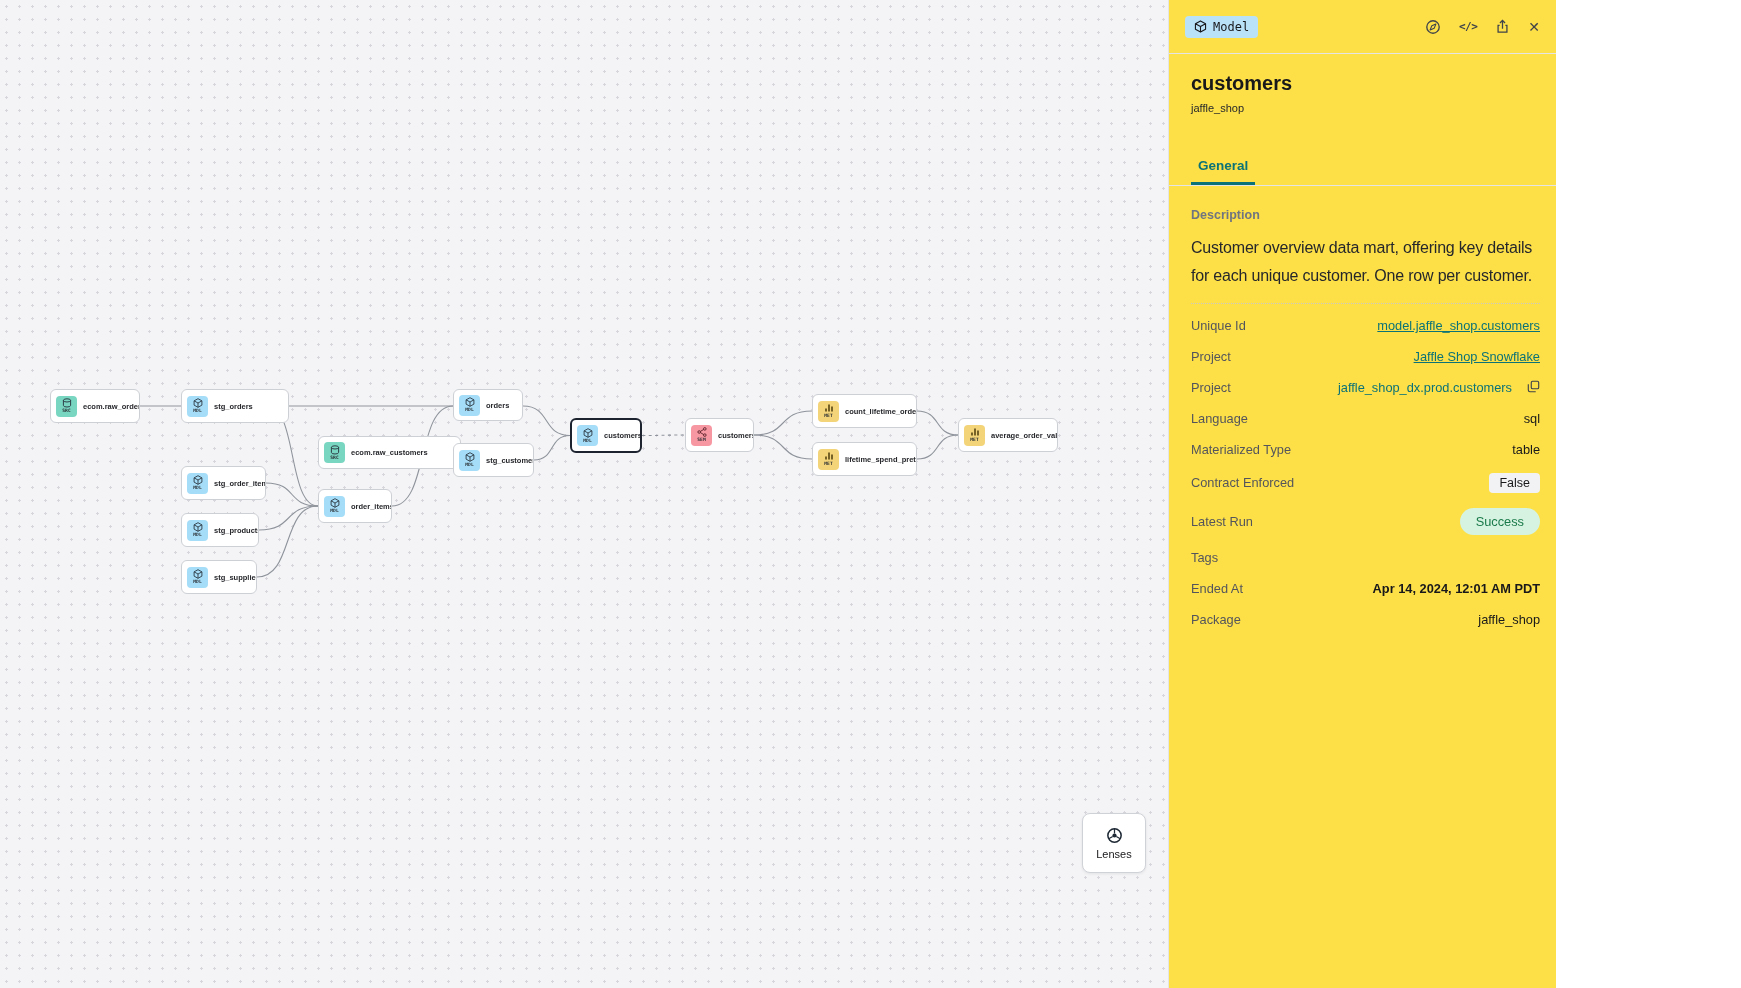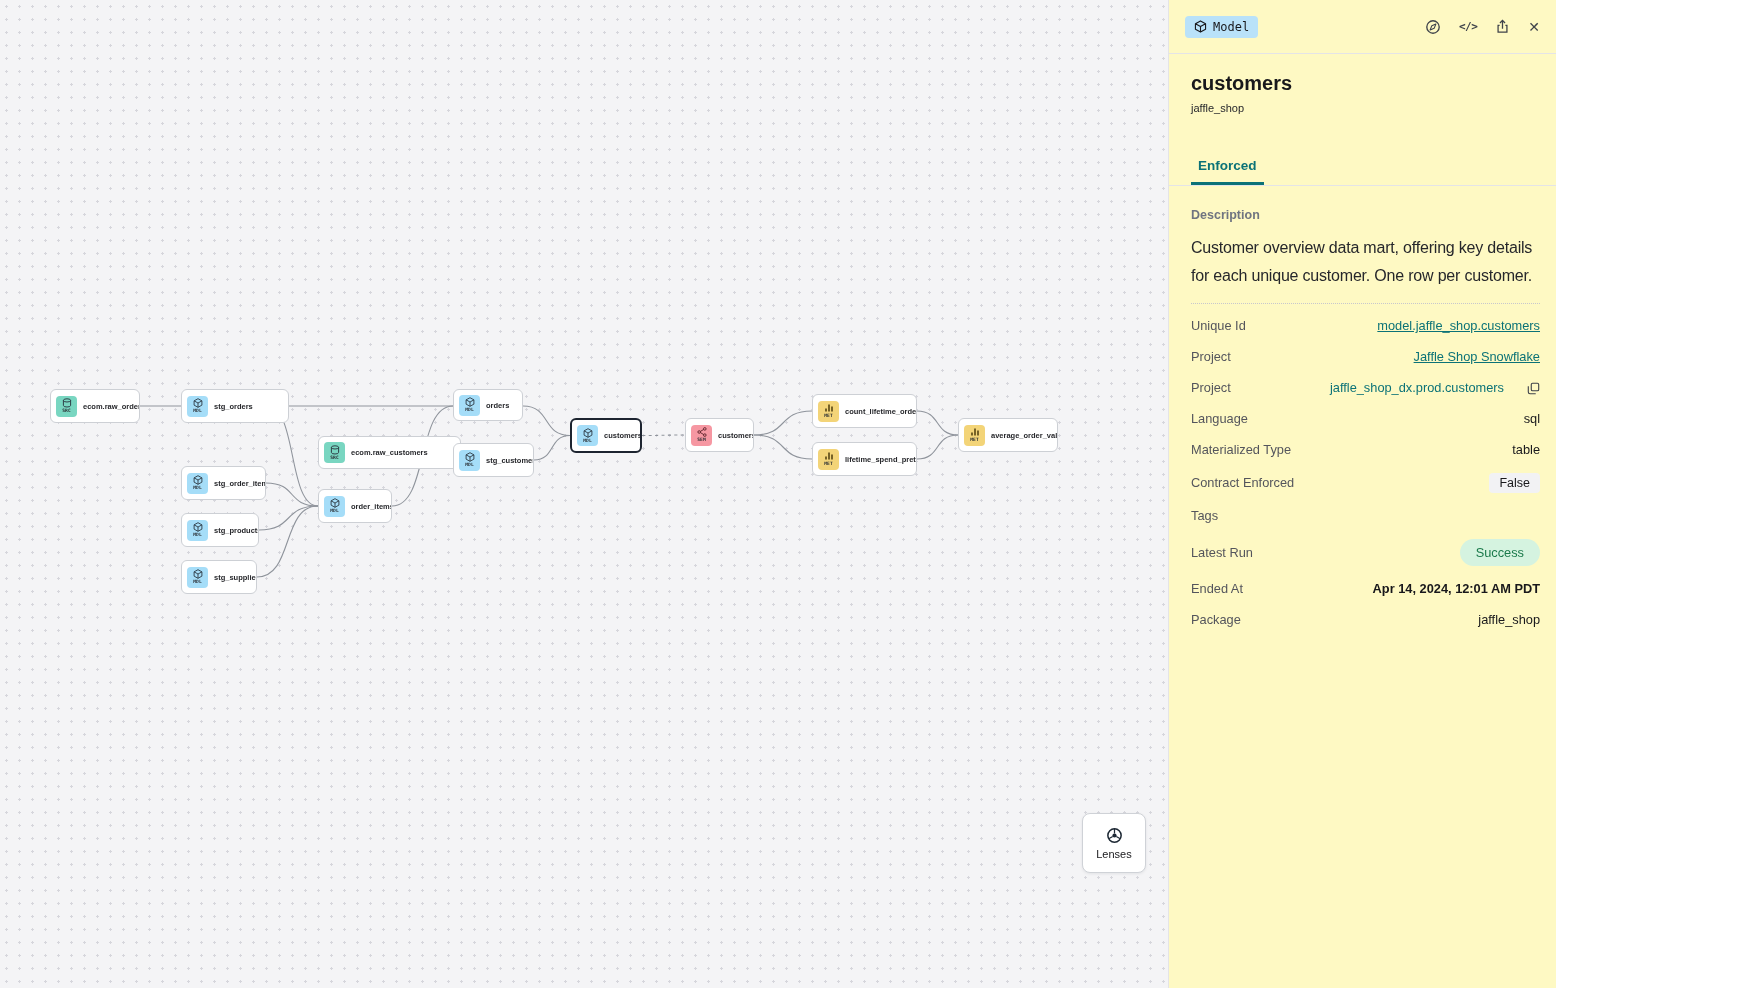--- a/index.html
+++ b/index.html
@@ -37,21 +37,21 @@
     align-items:center; justify-content:center; flex:none; }
   .node .badge .t { font-family:"DejaVu Sans Mono",monospace; font-size:4.6px; font-weight:700; color:#2a2e33; line-height:1; margin-top:1px; }
   .node .lbl { font-size:7.5px; font-weight:600; color:#26272b; margin-left:6px; white-space:nowrap; overflow:hidden; }
 
   .lenses { position:absolute; left:1082px; top:813px; width:64px; height:60px; background:#fff;
     border:1px solid #cfd2d7; border-radius:8px; box-shadow:0 1px 3px rgba(16,24,40,.08);
     display:flex; flex-direction:column; align-items:center; justify-content:center; gap:3px; cursor:pointer; z-index:4; }
   .lenses span { font-size:11px; color:#18181b; }
 
   
-  .panel { position:absolute; left:1168px; top:0; width:388px; height:988px; background:#fef9c3;
+  .panel { position:absolute; left:1168px; top:0; width:388px; height:988px; background:#fde047;
     border-left:1px solid #e4e4e7; }
   .gutter { position:absolute; left:1556px; top:0; width:185px; height:988px; background:#fff; }
 
   .panel-header { height:54px; display:flex; align-items:center; padding:0 16px; border-bottom:1px solid #e4e4e7; }
   .model-badge { background:#b9e2f9; border-radius:4px; padding:4px 9px; display:flex; align-items:center; gap:6px;
     font-family:"DejaVu Sans Mono",monospace; font-size:12px; color:#18181b; }
   .hdr-icons { margin-left:auto; display:flex; align-items:center; gap:17px; color:#3f434a; }
   .hdr-icons .hi { cursor:pointer; display:flex; align-items:center; }
   .code-ic { font-family:"DejaVu Sans Mono",monospace; font-size:11px; font-weight:700; letter-spacing:-0.5px; }
   .x-ic { font-size:14px; color:#3f434a; }
@@ -68,21 +68,21 @@
   .desc { margin-top:12px; font-size:16px; letter-spacing:-0.2px; line-height:1.72; color:#26272b; max-width:352px; }
   .dotted { border-top:1px dotted #c7c7cd; margin-top:14px; }
 
   .fields { margin-top:6px; }
   .frow { display:flex; align-items:center; justify-content:space-between; padding:7.5px 0; min-height:31px; }
   .frow .fl { font-size:12.8px; color:#54555c; }
   .frow .fv { font-size:12.8px; color:#18181b; text-align:right; }
   .frow .fv.bold { font-weight:700; }
   .frow a.fv { color:#0b7277; text-decoration:underline; cursor:pointer; }
   .frow .fv.teal { color:#0b7277; }
-  .fv-wrap { display:flex; align-items:flex-end; gap:23px; }
+  .fv-wrap { display:flex; align-items:flex-start; gap:15px; }
   .copy-ic { cursor:pointer; display:flex; }
   .badge-false { background:#f2f2f4; border-radius:4px; padding:3px 10px; font-size:12.5px; color:#18181b; }
   .pill-success { background:#d5f3e0; color:#1b7a4b; border-radius:999px; padding:6px 16px; font-size:12.8px; }
 
   svg { display:block; }
 </style>
 </head>
 <body>
 
 <div class="stage">
@@ -274,21 +274,21 @@
         </span>
         <span class="hi x-ic">✕</span>
       </span>
     </div>
 
     <div class="panel-body">
       <div class="p-title">customers</div>
       <div class="p-sub">jaffle_shop</div>
 
       <div class="tabs">
-        <span class="tab">Enforced</span>
+        <span class="tab">General</span>
       </div>
 
       <div class="sect-label">Description</div>
       <div class="desc">Customer overview data mart, offering key details for each unique customer. One row per customer.</div>
       <div class="dotted"></div>
 
       <div class="fields">
           <div class="frow">
             <span class="fl">Unique Id</span>
             <a class="fv">model.jaffle_shop.customers</a>
@@ -315,27 +315,27 @@
           </div>
           <div class="frow">
             <span class="fl">Materialized Type</span>
             <span class="fv">table</span>
           </div>
           <div class="frow">
             <span class="fl">Contract Enforced</span>
             <span class="badge-false">False</span>
           </div>
           <div class="frow">
-            <span class="fl">Tags</span>
-          </div>
-          <div class="frow">
             <span class="fl">Latest Run</span>
             <span class="pill-success">Success</span>
           </div>
           <div class="frow">
+            <span class="fl">Tags</span>
+          </div>
+          <div class="frow">
             <span class="fl">Ended At</span>
             <span class="fv bold">Apr 14, 2024, 12:01 AM PDT</span>
           </div>
           <div class="frow">
             <span class="fl">Package</span>
             <span class="fv">jaffle_shop</span>
           </div>
         </div>
     </div>
   </aside>

